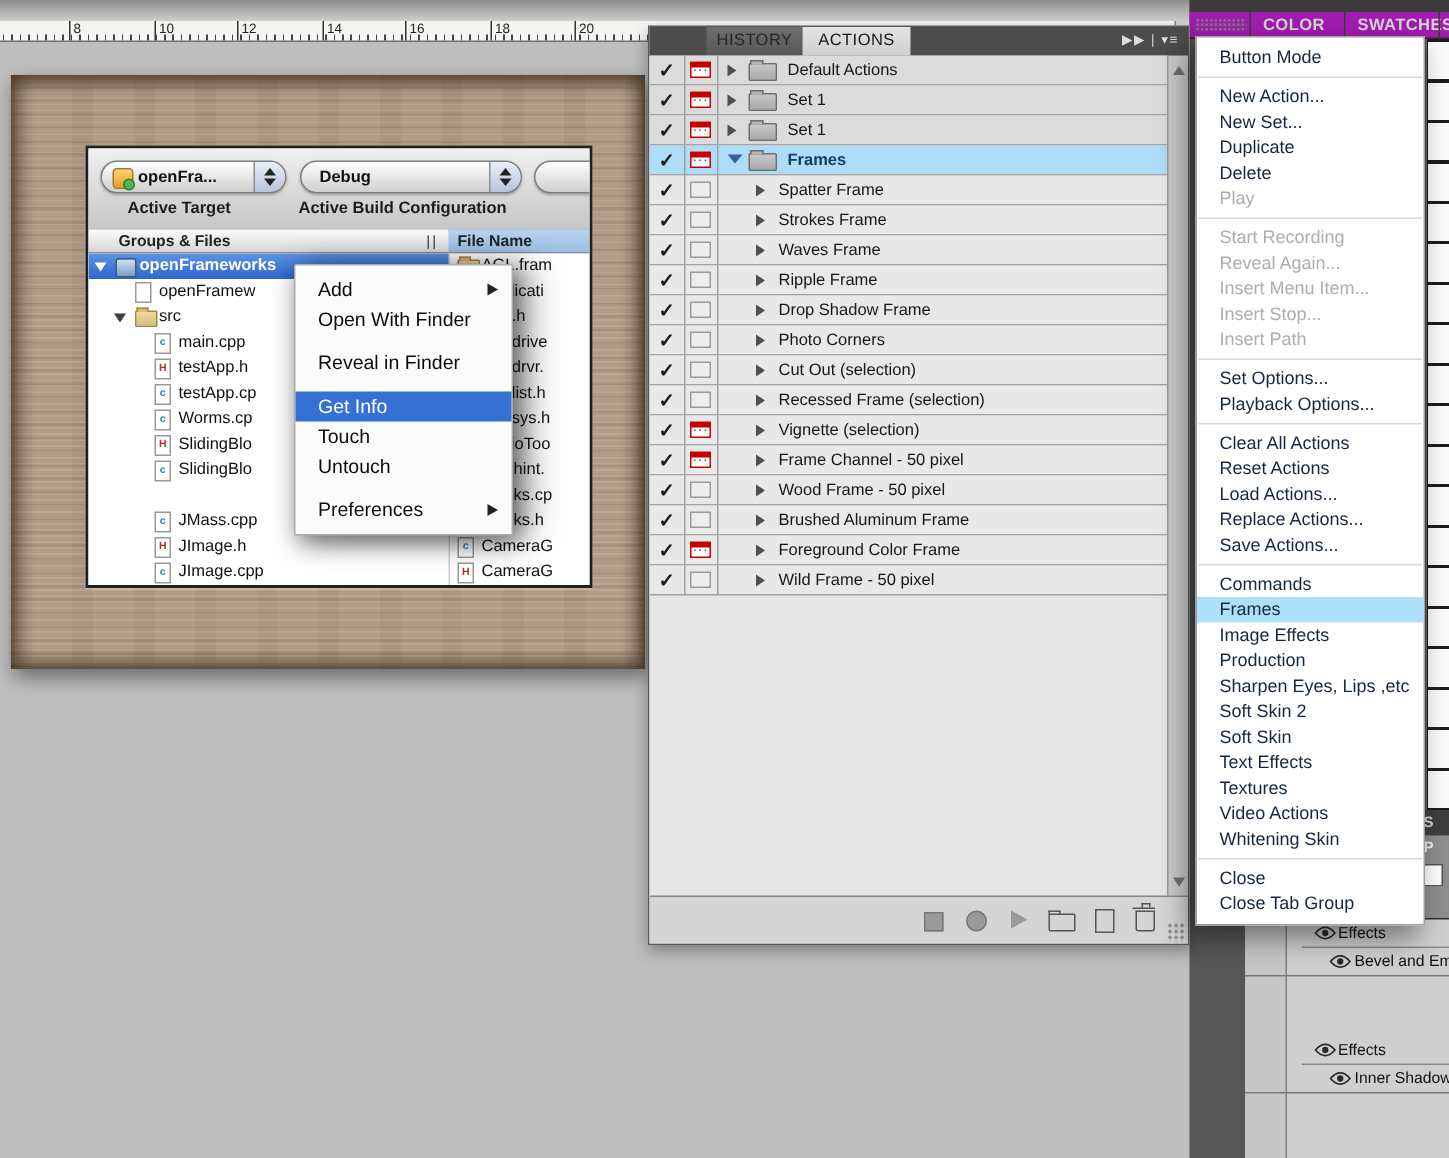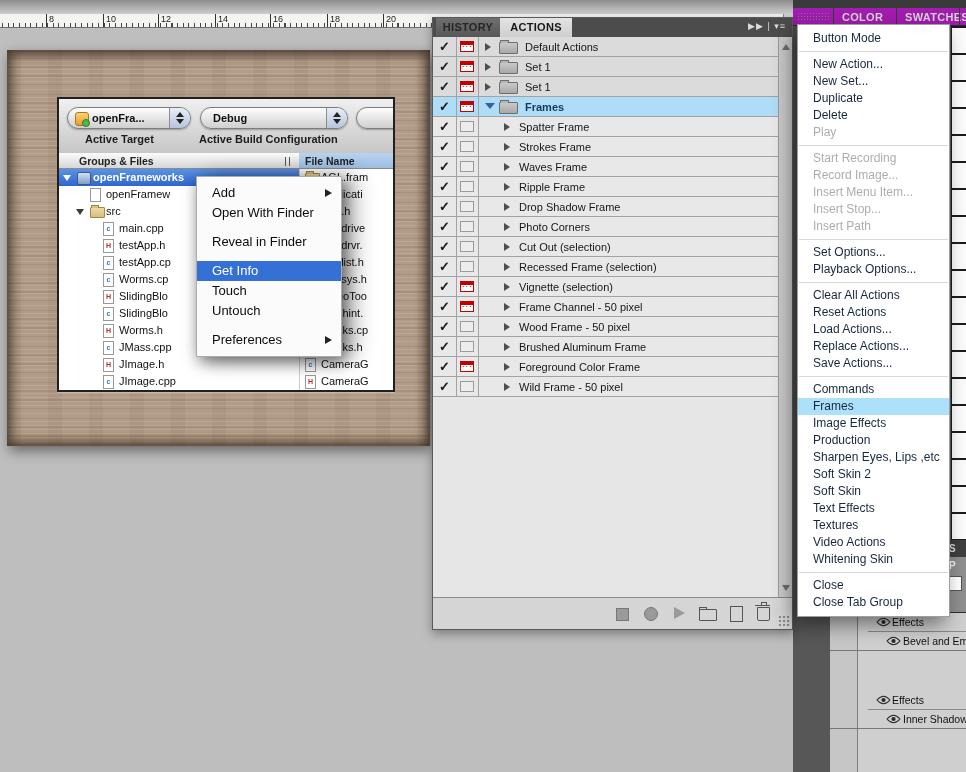--- a/index.html
+++ b/index.html
@@ -86,22 +86,22 @@
   .mac-gap{height:9px;}
   .mac-sub{position:absolute;right:9px;top:6px;width:0;height:0;border-top:4px solid transparent;
            border-bottom:4px solid transparent;border-left:7px solid #222;}
 
   
   .actions-panel{position:absolute;left:432px;top:17px;width:361px;height:613px;z-index:20;
                  background:#E6E6E6;border:1px solid #5a5a5a;box-sizing:border-box;
                  box-shadow:0 4px 10px rgba(0,0,0,.35);}
   .ap-tabs{position:absolute;left:0;top:0;width:100%;height:19px;background:#4C4C4C;
            border-bottom:1px solid #3a3a3a;}
-  .ap-tab{position:absolute;top:0;height:19px;line-height:19px;font-size:11px;font-weight:bold;
-          letter-spacing:.3px;text-align:center;}
+  .ap-tab{position:absolute;top:0;height:19px;line-height:19px;font-size:11px;font-weight:normal;
+          letter-spacing:.3px;text-align:center;margin-left:35px;}
   .ap-tab.inactive{background:linear-gradient(#6e6e6e,#575757);color:#262626;border-right:1px solid #3a3a3a;}
   .ap-tab.active{background:linear-gradient(#E3E3E3,#CFCFCF);color:#161616;}
   .ap-icons{position:absolute;right:6px;top:3px;color:#DDD;font-size:9px;letter-spacing:1px;}
   .ap-list{position:absolute;left:0;top:19px;width:345px;height:561px;background:#E6E6E6;overflow:hidden;}
   .ap-row{position:absolute;left:0;width:100%;height:20px;border-bottom:1px solid #A2A2A2;box-sizing:border-box;}
   .ap-row .chk{position:absolute;left:6px;top:2px;font-size:13px;font-weight:bold;color:#1a1a1a;line-height:15px;}
   .modal-red{position:absolute;left:27px;top:4px;width:14px;height:11px;background:#fff;
              border:1px solid #C40000;border-top:4px solid #C40000;box-sizing:border-box;}
   .modal-red:after{content:"...";position:absolute;left:1px;top:-6px;color:#C40000;font-size:9px;letter-spacing:1px;}
   .modal-empty{position:absolute;left:27px;top:4px;width:14px;height:11px;background:#EDEDED;
@@ -260,24 +260,20 @@
                 <div style="position: absolute; left: 60px; top: 0px;">Worms.cp</div>
               </div>
               <div class="xrow" style="top: 119px;">
                 <div class="fico h" style="left: 44px;">H</div>
                 <div style="position: absolute; left: 60px; top: 0px;">SlidingBlo</div>
               </div>
               <div class="xrow" style="top: 136px;">
                 <div class="fico" style="left: 44px;">c</div>
                 <div style="position: absolute; left: 60px; top: 0px;">SlidingBlo</div>
               </div>
-              <div class="xrow" style="top: 153px;">
-                <div class="fico h" style="left: 44px;">H</div>
-                <div style="position: absolute; left: 60px; top: 0px;">Worms.h</div>
-              </div>
               <div class="xrow" style="top: 170px;">
                 <div class="fico" style="left: 44px;">c</div>
                 <div style="position: absolute; left: 60px; top: 0px;">JMass.cpp</div>
               </div>
               <div class="xrow" style="top: 187px;">
                 <div class="fico h" style="left: 44px;">H</div>
                 <div style="position: absolute; left: 60px; top: 0px;">JImage.h</div>
               </div>
               <div class="xrow" style="top: 204px;">
                 <div class="fico" style="left: 44px;">c</div>
@@ -545,21 +541,21 @@
   <div class="flyout" id="flyout">
       <div class="fm-item">Button Mode</div>
       <div class="fm-sep"></div>
       <div class="fm-item">New Action...</div>
       <div class="fm-item">New Set...</div>
       <div class="fm-item">Duplicate</div>
       <div class="fm-item">Delete</div>
       <div class="fm-item disabled">Play</div>
       <div class="fm-sep"></div>
       <div class="fm-item disabled">Start Recording</div>
-      <div class="fm-item disabled">Record Image...</div>
+      <div class="fm-item disabled">Reveal Again...</div>
       <div class="fm-item disabled">Insert Menu Item...</div>
       <div class="fm-item disabled">Insert Stop...</div>
       <div class="fm-item disabled">Insert Path</div>
       <div class="fm-sep"></div>
       <div class="fm-item">Set Options...</div>
       <div class="fm-item">Playback Options...</div>
       <div class="fm-sep"></div>
       <div class="fm-item">Clear All Actions</div>
       <div class="fm-item">Reset Actions</div>
       <div class="fm-item">Load Actions...</div>

